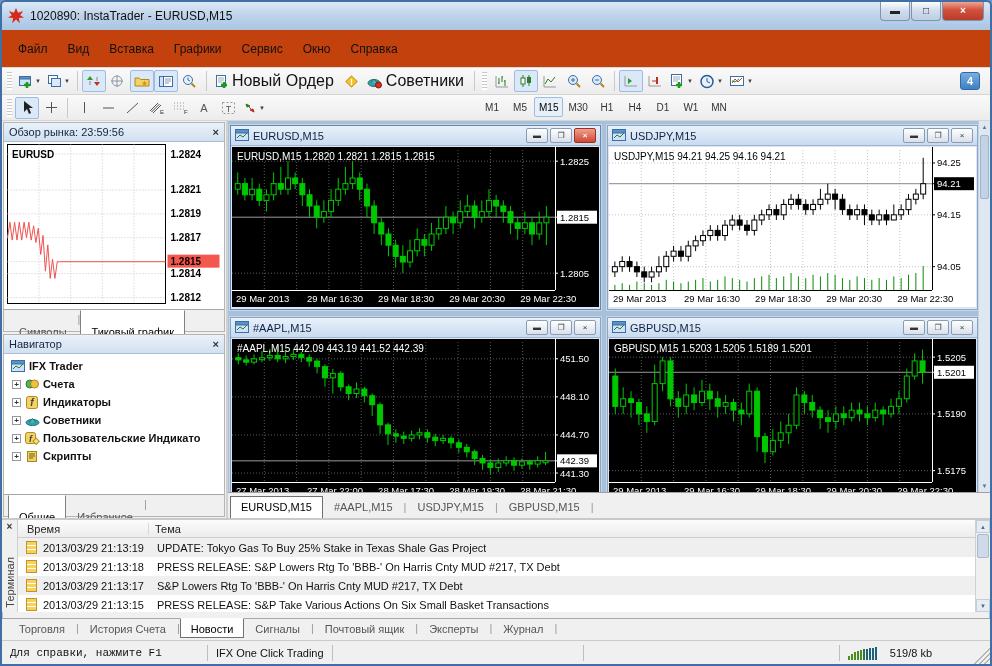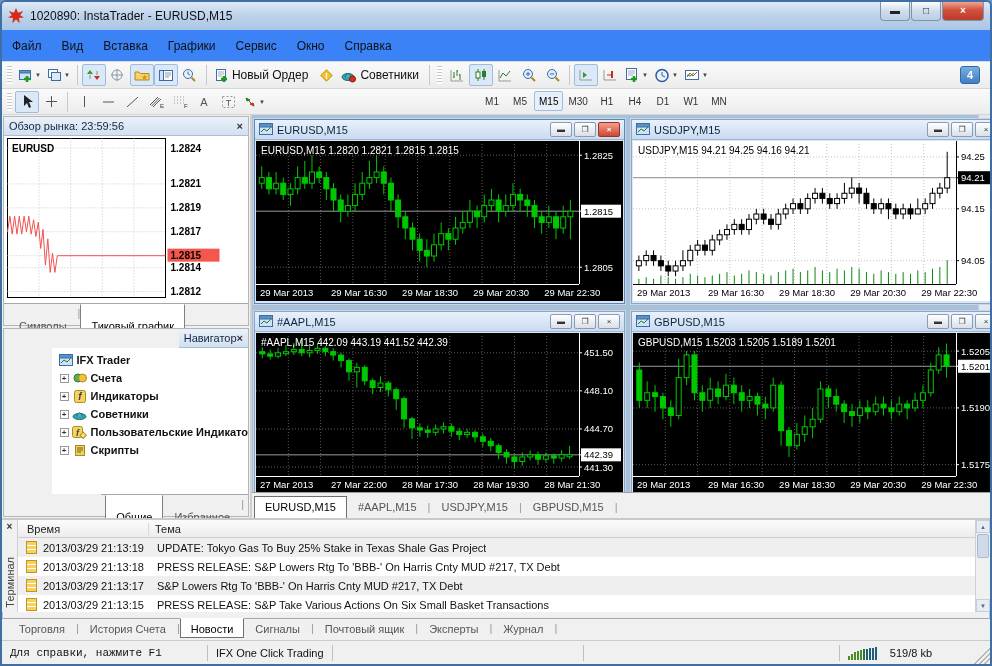--- a/index.html
+++ b/index.html
@@ -17,51 +17,51 @@
   .app-icon { width:16px; height:16px; margin-right:6px; background:#d62a1b;
               clip-path:polygon(50% 0,63% 30%,95% 18%,76% 45%,100% 60%,68% 62%,74% 95%,50% 72%,26% 95%,32% 62%,0 60%,24% 45%,5% 18%,37% 30%); }
   .title-text { font-size:12px; color:#111; }
   .winbtns { margin-left:auto; display:flex; align-self:flex-start; }
   .wbtn { width:30px; height:19px; border:1px solid #7f93ab; border-top:none; text-align:center;
           font-size:10px; line-height:17px; color:#222; background:linear-gradient(#fdfeff,#cfdcec 50%,#bccfe4);
           border-radius:0 0 4px 4px; margin-left:1px; }
   .wbtn.close { background:linear-gradient(#f0a494,#d1503c 45%,#b93c28); color:#fff; width:42px; font-weight:bold; }
 
   
-  .menubar { height:32px; background:#3b82f6; border-bottom:1px solid #d9d9d9;
-             display:flex; align-items:center; padding-left:0; flex:0 0 auto; }
+  .menubar { height:38px; background:#c2410c; border-bottom:1px solid #d9d9d9;
+             display:flex; align-items:center; padding-left:6px; flex:0 0 auto; }
   .menu-item { font-size:12px; color:#111; padding:2px 10px; }
 
   
   .toolbar { background:linear-gradient(#fafafa,#ececec); border-bottom:1px solid #d5d5d5;
              display:flex; align-items:center; padding:0 2px; flex:0 0 auto; position:relative; }
   .tb1 { height:27px; }
   .tb2 { height:26px; }
   .grip { width:5px; height:18px; margin:0 3px;
           background:repeating-linear-gradient(180deg,#c8c8c8 0 1px,#fff 1px 3px); }
   .tsep { width:1px; height:20px; background:#c9c9c9; margin:0 4px; }
   .tbtn { height:22px; min-width:24px; padding:0 2px; display:flex; align-items:center; justify-content:center;
           border:1px solid transparent; border-radius:2px; position:relative; }
   .tbtn.pressed { background:#dbe8f8; border-color:#9ebcdf; }
-  .tbtn .lbl { font-size:12px; color:#111; margin:8px 3px; }
+  .tbtn .lbl { font-size:16px; color:#111; margin:8px 3px; }
   .dar { font-size:6px; color:#444; margin-left:2px; }
   .tfbtn { height:20px; min-width:28px; padding:0 4px; font-size:10px; color:#333;
            display:flex; align-items:center; justify-content:center; border:1px solid transparent; border-radius:2px; }
   .tfbtn.pressed { background:#e7eff9; border-color:#9ebcdf; color:#000; }
   .tf-group { position:absolute; left:476px; top:2px; display:flex; }
   .notif { margin-left:auto; margin-right:8px; width:20px; height:18px; border-radius:3px;
            background:linear-gradient(#79aede,#3f7fc4); color:#fff; font-size:11px; font-weight:bold;
            display:flex; align-items:center; justify-content:center; border:1px solid #2f6aa8; }
 
   
   .main { flex:1 1 auto; display:flex; min-height:0; background:#e6e6e6; }
-  .leftcol { width:250px; flex:0 0 auto; display:flex; flex-direction:column; border-right:2px solid #d0d0d0; background:#f0f0f0; }
+  .leftcol { width:226px; flex:0 0 auto; display:flex; flex-direction:column; border-right:2px solid #d0d0d0; background:#f0f0f0; }
   .panel { display:flex; flex-direction:column; border:1px solid #b5b5b5; margin:1px; background:#f0f0f0; }
   .panel.mw { height:210px; flex:0 0 auto; }
-  .panel.nv { flex:1 1 auto; min-height:0;align-items:flex-end; }
+  .panel.nv { flex:1 1 auto; min-height:0; }
   .phead { height:19px; background:linear-gradient(#eaf1fa,#d2e0f0); border-bottom:1px solid #aabed6;
            display:flex; align-items:center; padding:0 5px; font-size:11px; color:#13253f; flex:0 0 auto; }
   .pclose { margin-left:auto; font-size:11px; color:#333; font-weight:bold; }
   .pbody { flex:1 1 auto; background:#fff; min-height:0; overflow:hidden; position:relative;font-weight:bold; }
   .ptabs { height:22px; background:#f0f0f0; border-top:1px solid #a8a8a8; display:flex; align-items:flex-start;
            padding:0 4px; font-size:11px; color:#555; flex:0 0 auto; }
   .ptab { padding:15px 10px 2px; border:1px solid transparent; }
   .ptab.active { background:#fff; border-color:#808080; border-top-color:#fff; color:#000; }
   .ptab-sep { color:#999; padding-top:3px; }
 

